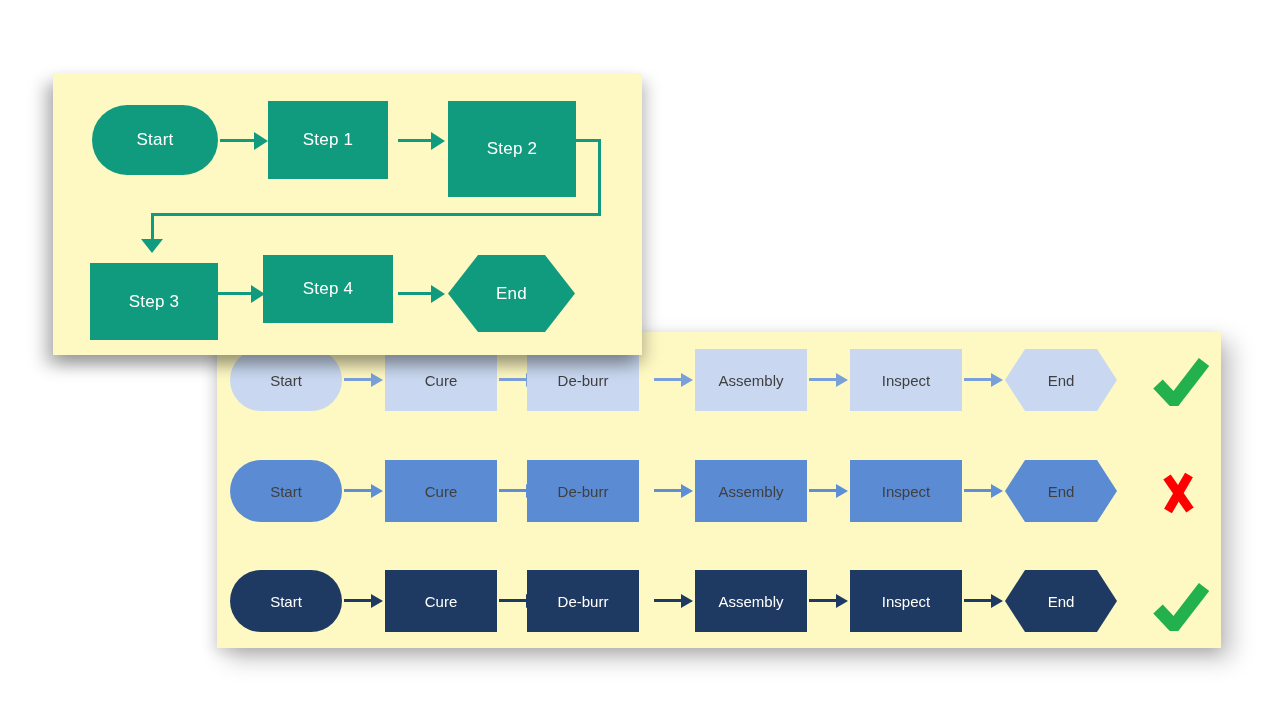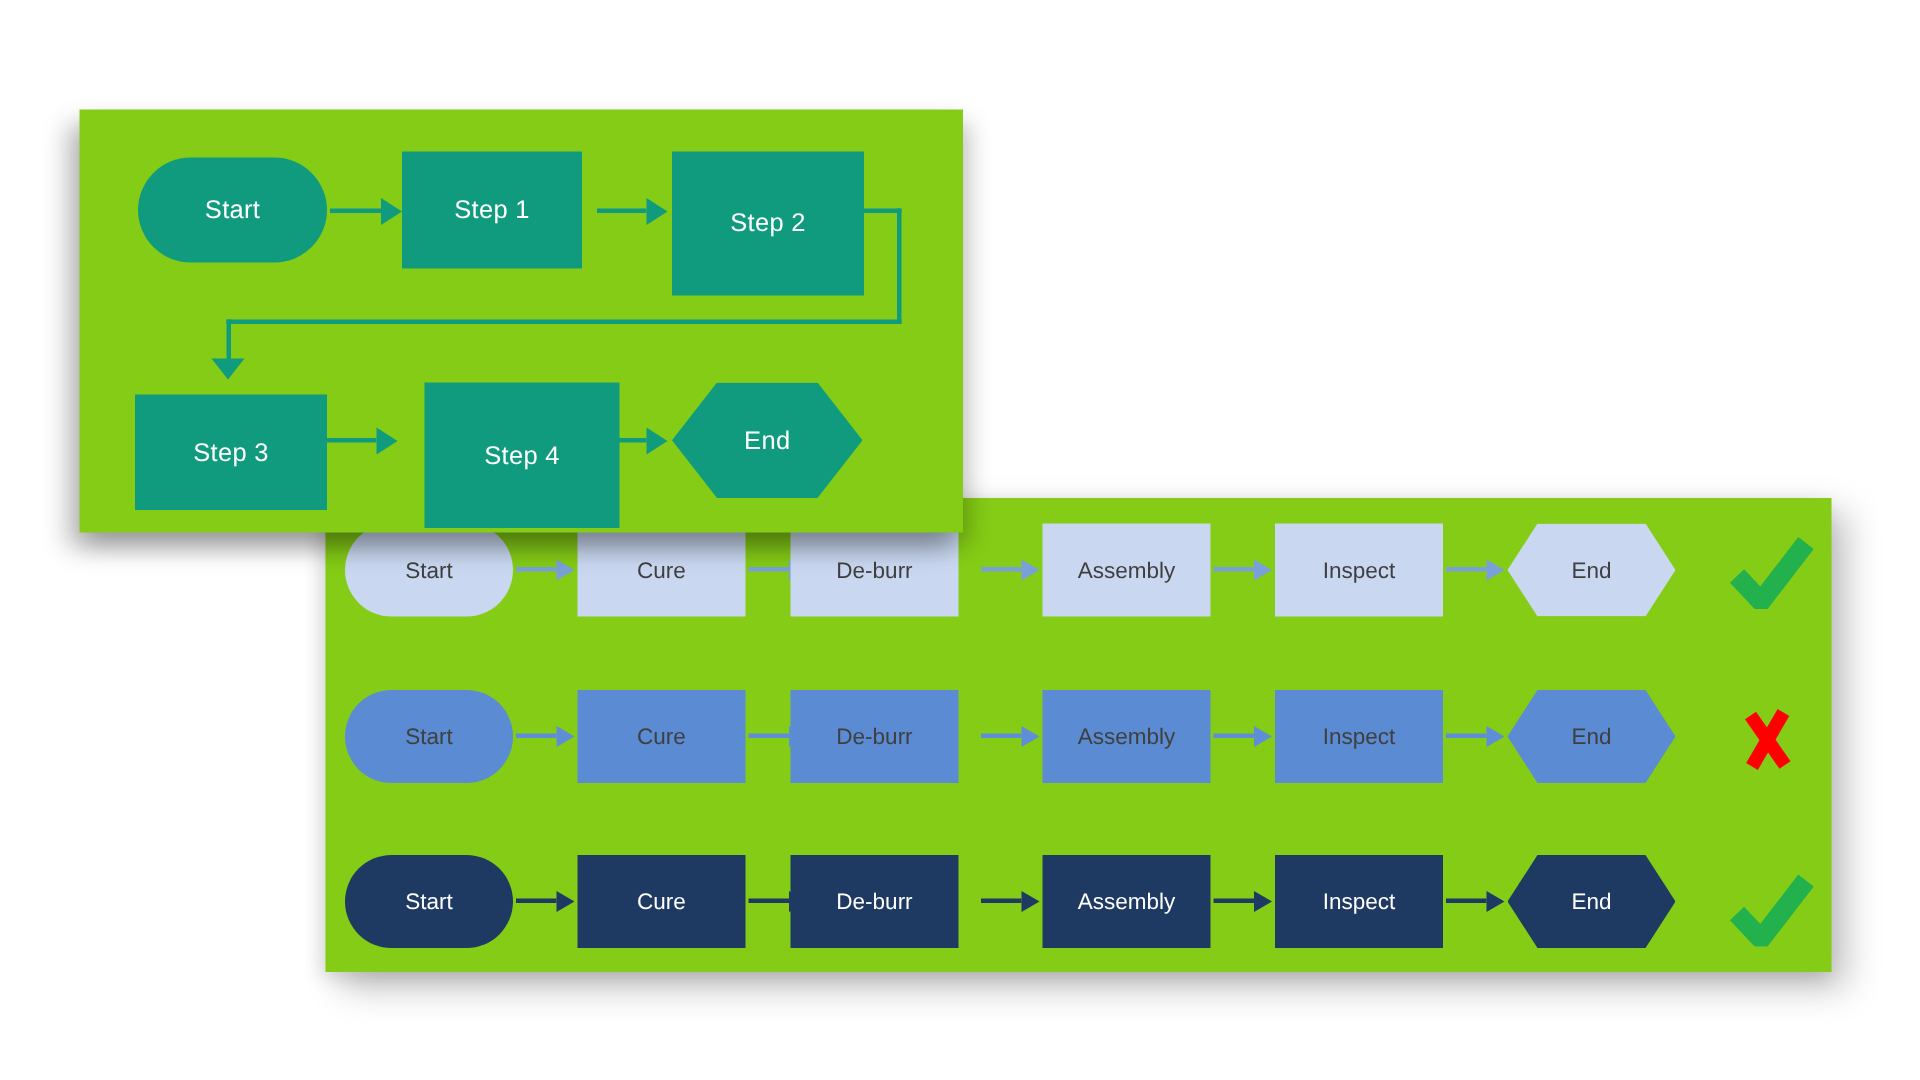--- a/index.html
+++ b/index.html
@@ -1,20 +1,20 @@
 <!DOCTYPE html>
 <html><head>
 <meta charset="utf-8">
 <style>
   * { margin:0; padding:0; box-sizing:border-box; }
   html,body { width:1280px; height:720px; background:#ffffff; overflow:hidden;
               font-family:"Liberation Sans","DejaVu Sans",sans-serif; }
   .stage { position:relative; width:1280px; height:720px; background:#ffffff; }
 
-  .card { position:absolute; background:#84cc16; }
+  .card { position:absolute; background:#fef9c3; }
 
   
   .card-green {
     left:53px; top:73px; width:589px; height:282px; z-index:3;
     box-shadow:-8px 10px 16px rgba(0,0,0,.28), 6px 8px 14px rgba(0,0,0,.18);
   }
   .card-green .node {
     position:absolute; background:var(--accent); color:var(--node-text);
     display:flex; align-items:center; justify-content:center;
     font-size:17px; letter-spacing:.2px;
@@ -187,21 +187,21 @@
     <div class="gseg" style="left:523px;top:66px;width:25px;height:3px"></div>
     <div class="gseg" style="left:545px;top:66px;width:3px;height:77px"></div>
     <div class="gseg" style="left:98px;top:140px;width:450px;height:3px"></div>
     <div class="gseg" style="left:98px;top:140px;width:3px;height:27px"></div>
     <div class="ghead-down" style="left:88px;top:166px"></div>
 
     <div class="node" style="left:37px;top:190px;width:128px;height:77px">
       <span>Step 3</span>
     </div>
     <div class="garrow" style="left:165px;top:219px;width:33px"></div>
-    <div class="node" style="left:230px;top:182px;width:130px;height:97px">
+    <div class="node" style="left:210px;top:182px;width:130px;height:68px">
       <span>Step 4</span>
     </div>
     <div class="garrow" style="left:345px;top:219px;width:33px"></div>
     <div class="node hexagon" style="left:395px;top:182px;width:127px;height:77px">
       <span>End</span>
     </div>
   </section>
 
 </div>
 

